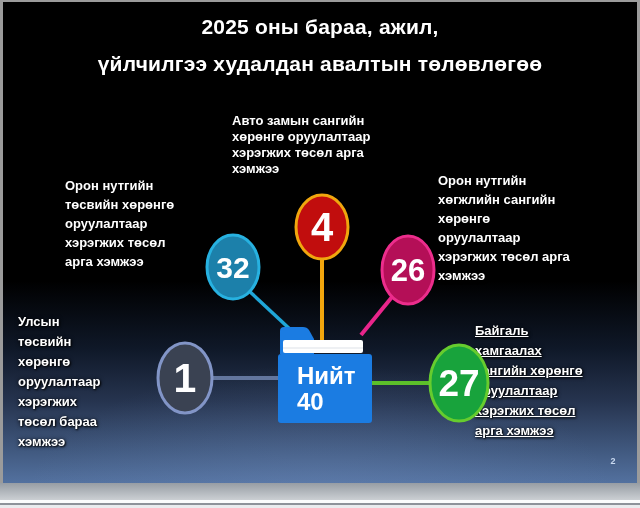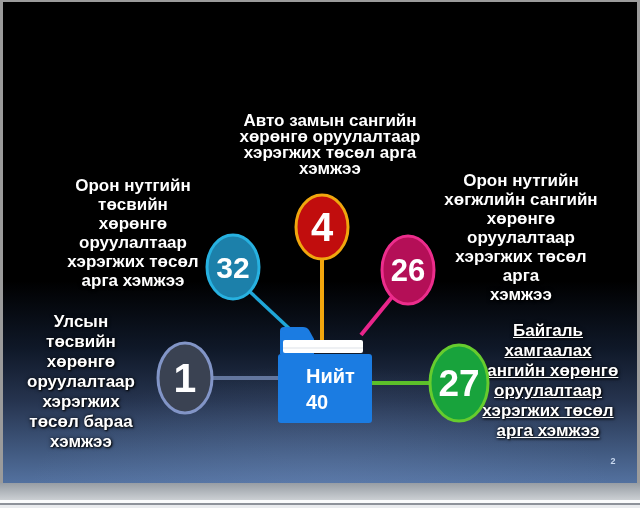--- a/index.html
+++ b/index.html
@@ -12,47 +12,51 @@
     position:absolute;left:3px;top:2px;width:634px;height:481px;overflow:hidden;
     background:
       radial-gradient(ellipse 420px 190px at 50% 103%, rgba(112,142,192,0.30), rgba(0,0,0,0) 70%),
       linear-gradient(180deg,#000 0%,#000 58%,#0f1828 72%,#26344f 83%,#40587e 93%,#53719f 100%);
   }
   .title{
     position:absolute;left:0;top:6px;width:100%;text-align:center;
     color:#fff;font-size:21px;font-weight:bold;line-height:37px;letter-spacing:.2px;
   }
   .label{
-    position:absolute;color:#fff;font-weight:bold;font-size:17px;text-align:center;
+    position:absolute;color:#fff;font-weight:bold;font-size:13px;text-align:left;
     white-space:pre-line;text-shadow:1px 1px 2px #000,0 0 4px rgba(0,0,0,.8);
   }
   .label.top    {left:229px;top:111px;width:196px;line-height:16px;}
   .label.left   {left:62px; top:174px;width:136px;line-height:19px;}
   .label.right  {left:435px;top:169px;width:166px;line-height:19px;}
   .label.bleft  {left:15px; top:310px;width:126px;line-height:20px;}
   .label.bright {left:472px;top:319px;width:146px;line-height:20px;text-decoration:underline;}
   svg.overlay{position:absolute;left:0;top:0;}
   .num{fill:#ffffff;font-weight:bold;text-anchor:middle;font-family:"Liberation Sans","DejaVu Sans",sans-serif;}
   .folder-label{
-    position:absolute;left:303px;top:361px;color:#fff;font-size:20px;font-weight:bold;line-height:26px;
+    position:absolute;left:294px;top:361px;color:#fff;font-size:24px;font-weight:bold;line-height:26px;
   }
   .page-number{
     position:absolute;left:600px;top:454px;width:20px;text-align:center;
     color:#c9d9f0;font-size:9px;font-weight:bold;
   }
   .strip {position:absolute;left:0;top:483px;width:640px;height:17px;background:linear-gradient(180deg,#979da4,#cbcfd3);}
   .wbar  {position:absolute;left:0;top:500px;width:640px;height:3px;background:#fafbfc;}
   .dline {position:absolute;left:0;top:503px;width:640px;height:2px;background:#8d929a;}
   .footer{position:absolute;left:0;top:505px;width:640px;height:3px;background:#e9ebee;}
 </style>
 </head>
 <body>
 
 <div class="slide">
 
+  <div class="title">
+    <div>2025 оны бараа, ажил,</div>
+    <div>үйлчилгээ худалдан авалтын төлөвлөгөө</div>
+  </div>
 
   <div class="label bleft">Улсын
 төсвийн
 хөрөнгө
 оруулалтаар
 хэрэгжих
 төсөл бараа
 хэмжээ</div>
   <div class="label left">Орон нутгийн
 төсвийн хөрөнгө

